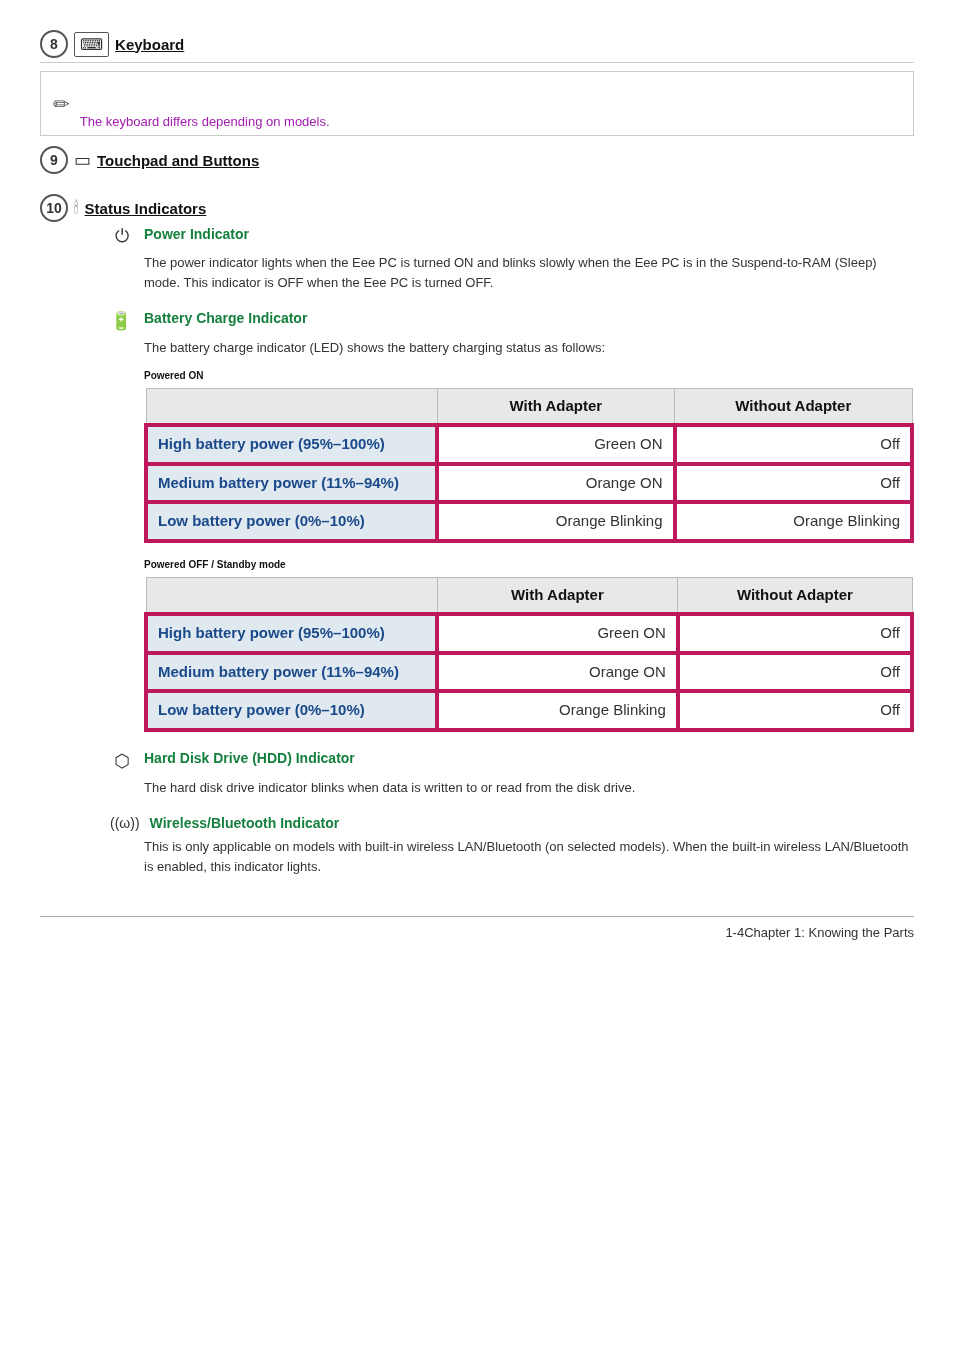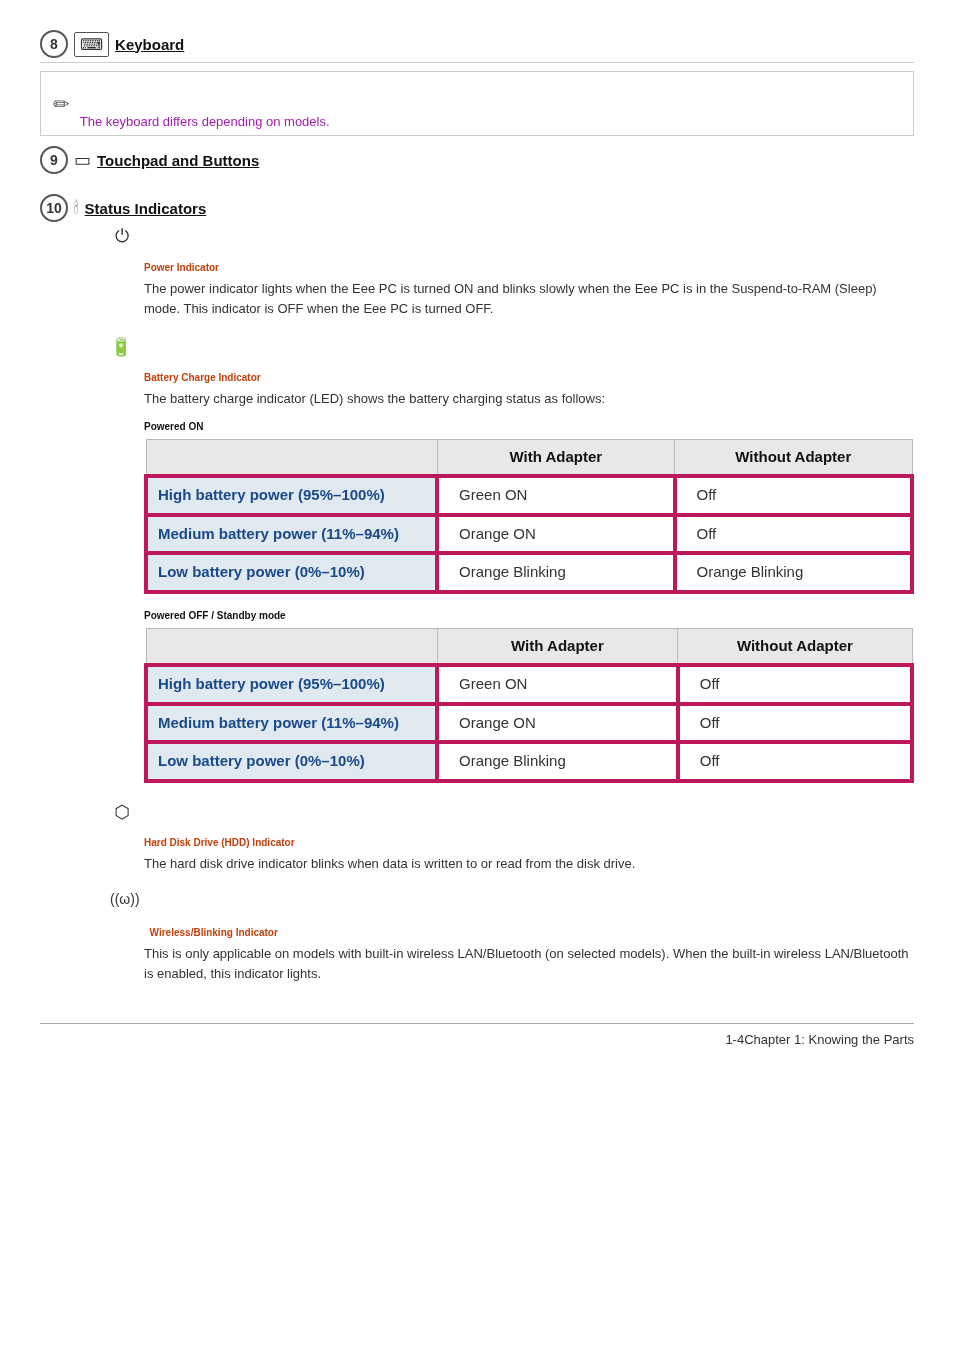--- a/index.html
+++ b/index.html
@@ -70,24 +70,23 @@
     }
 
     .sub-icon {
       font-size: 18px;
       color: #333;
       min-width: 24px;
       text-align: center;
     }
 
     .sub-title {
-      font-size: 10px;
-      font-weight: bold;
-      color: #c2410c;
-      margin-top: 36px;
+      font-size: 14px;
+      font-weight: bold;
+      color: #15803d;
     }
 
     .sub-content {
       margin-left: 34px;
       font-size: 13px;
       color: #333;
       line-height: 1.5;
     }
 
     .table-section-title {
@@ -120,21 +119,21 @@
     }
 
     table.battery-table td.row-label {
       background: #e0e8f0;
       font-weight: bold;
       color: #1a4a8a;
       width: 38%;
     }
 
     table.battery-table td.data-cell {
-      text-align: left;
+      text-align: right;
       background: #fff;
       padding-left: 20px;
     }
 
     .footer-bar {
       display: flex;
       justify-content: flex-end;
       align-items: center;
       margin-top: 40px;
       border-top: 1px solid #aaa;
@@ -284,21 +283,21 @@
         <div class="sub-section-header">
           <span class="sub-icon">⬡</span>
           <span class="sub-title">Hard Disk Drive (HDD) Indicator</span>
         </div>
         <div class="sub-content">The hard disk drive indicator blinks when data is written to or read from the disk drive.</div>
       </div>
 
       <div class="sub-section">
         <div class="sub-section-header">
           <span class="sub-icon" style="font-size:14px;">((ω))</span>
-          <span class="sub-title">Wireless/Blinking Indicator</span>
+          <span class="sub-title">Wireless/Bluetooth Indicator</span>
         </div>
         <div class="sub-content">This is only applicable on models with built-in wireless LAN/Bluetooth (on selected models). When the built-in wireless LAN/Bluetooth is enabled, this indicator lights.</div>
       </div>
 
     </div>
   </div>
 
   <div class="footer-bar">
     <span>1-4</span>
     <span>Chapter 1: Knowing the Parts</span>

